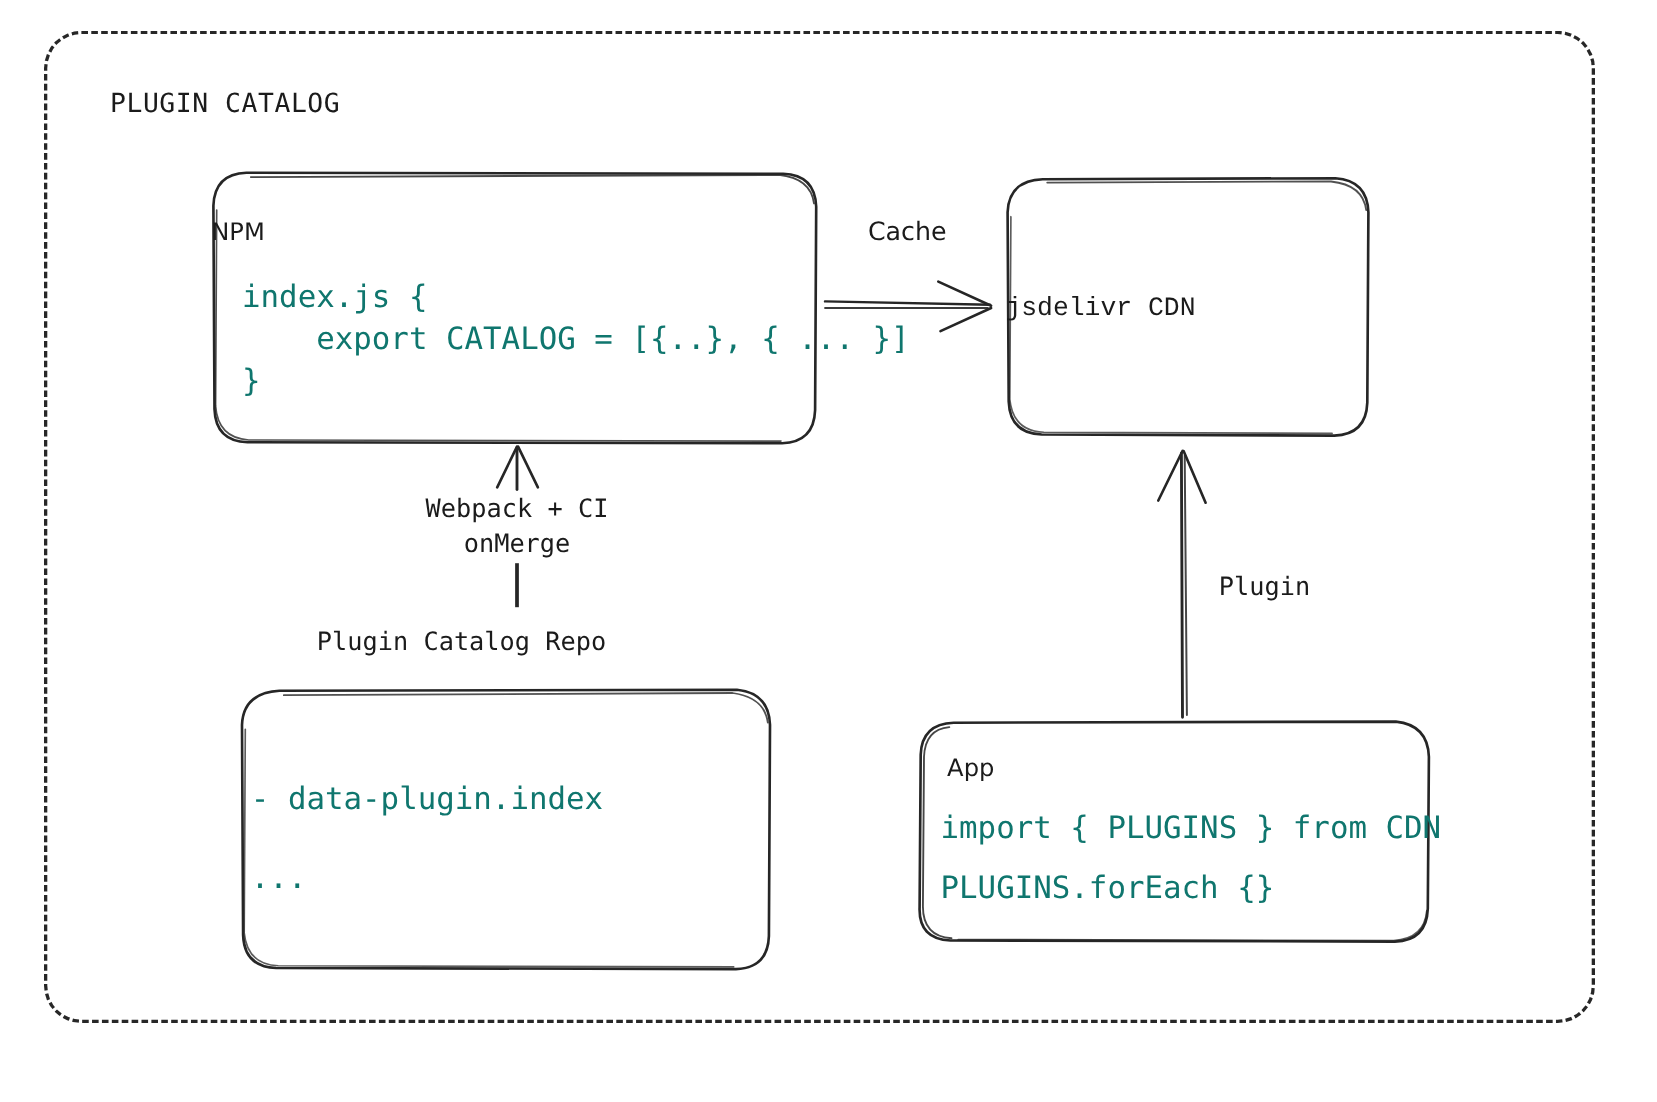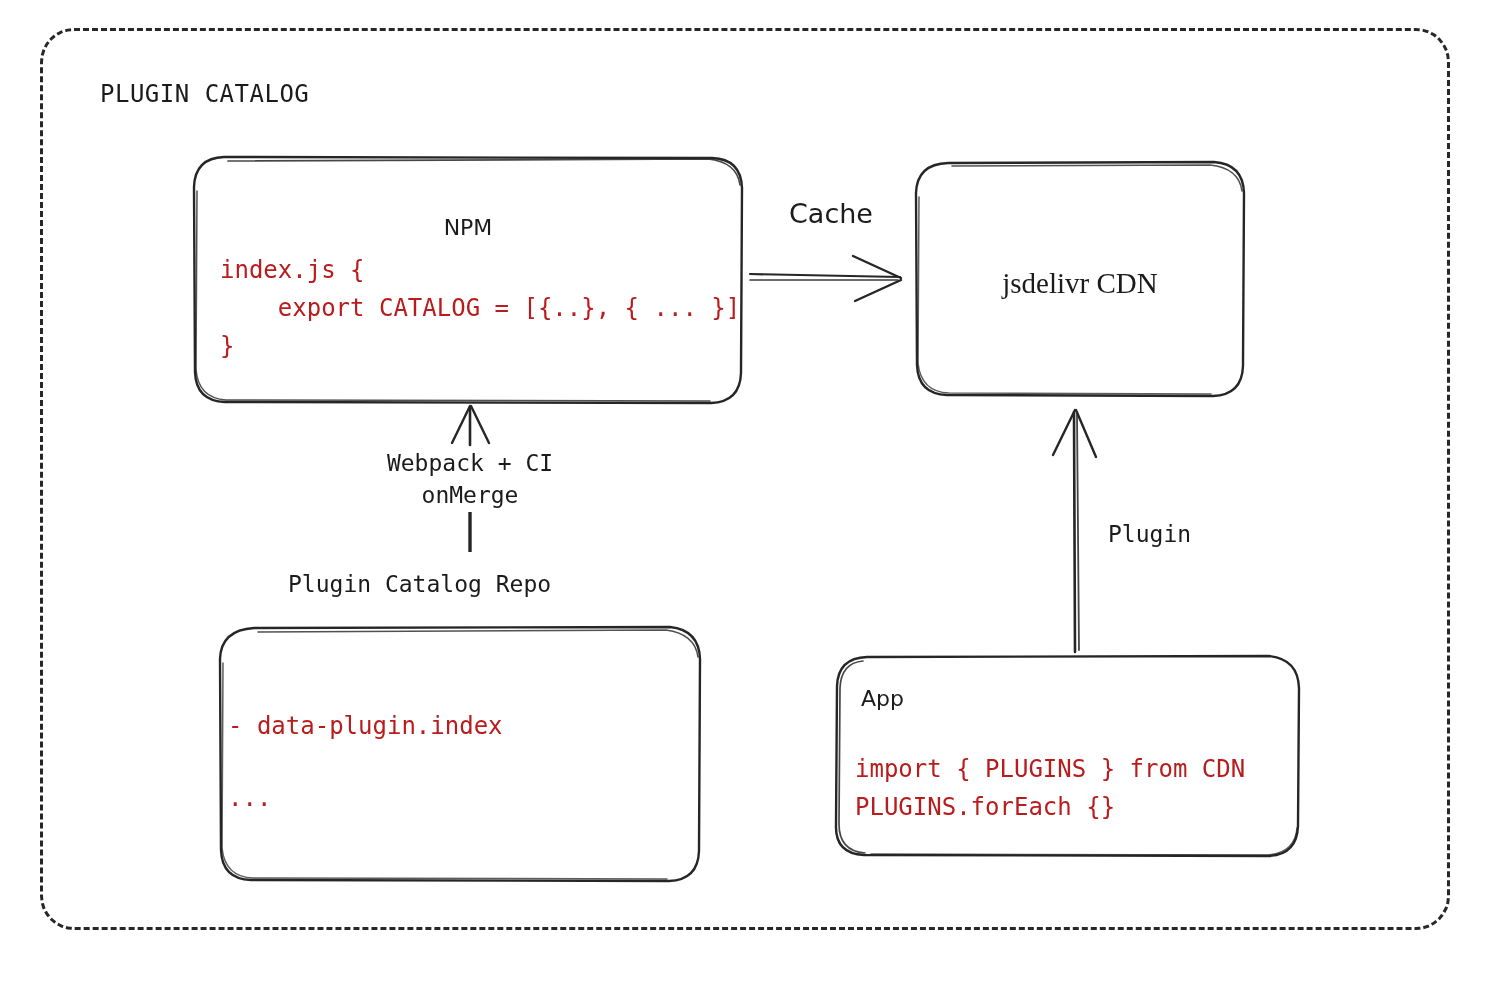--- a/index.html
+++ b/index.html
@@ -59,40 +59,40 @@
   .box-heading {
     position: absolute;
     font-family: "DejaVu Sans", sans-serif;
     font-size: 22px;
     color: #1b1b1b;
     white-space: pre;
   }
   .box-code {
     position: absolute;
     font-family: "DejaVu Sans Mono", monospace;
-    font-size: 24px;
+    font-size: 28px;
     line-height: 38px;
-    color: #b91c1c;
+    color: #0f766e;
     white-space: pre;
   }
 
   
   .label-mono {
     position: absolute;
     font-family: "DejaVu Sans Mono", monospace;
     font-size: 23px;
     line-height: 32px;
     color: #1b1b1b;
     white-space: pre;
     text-align: center;
   }
   .label-sans {
     position: absolute;
     font-family: "DejaVu Sans", sans-serif;
-    font-size: 27px;
+    font-size: 23px;
     color: #1b1b1b;
     white-space: pre;
   }
 
   
   .connectors {
     position: absolute;
     left: 0;
     top: 0;
     width: 1506px;
@@ -113,35 +113,35 @@
   <div class="outer-frame"></div>
   <div class="frame-title">PLUGIN CATALOG</div>
 
   <div class="sketch-box" style="left:192px; top:155px; width:552px; height:250px;">
     <svg width="552" height="250" viewBox="0 0 552 250">
       <path d="M32 2 L520 3 Q549 4 550 33 L549 218 Q548 247 519 248 L33 247 Q4 246 3 217 L2 32 Q3 3 32 2 Z" stroke="#262626" stroke-width="2.4" fill="#ffffff" stroke-linecap="round"></path>
       <path d="M36 6 L516 4 Q545 7 548 30" stroke="#262626" stroke-width="1.7" fill="none" stroke-linecap="round" opacity="0.85"></path>
       <path d="M5 36 L4 214 Q6 243 34 245 L518 246" stroke="#262626" stroke-width="1.5" fill="none" stroke-linecap="round" opacity="0.8"></path>
     </svg>
     <div class="box-content">
-      <div class="box-heading" style="left:0; top:60px; width:552px; text-align:center;">NPM</div>
+      <div class="box-heading" style="left:0; top:44px; width:552px; text-align:left;">NPM</div>
       <div class="box-code" style="left:28px; top:96px;">index.js {</div>
       <div class="box-code" style="left:28px; top:134px;">    export CATALOG = [{..}, { ... }]</div>
       <div class="box-code" style="left:28px; top:172px;">}</div>
     </div>
   </div>
 
   <div class="sketch-box" style="left:914px; top:160px; width:332px; height:238px;">
     <svg width="332" height="238" viewBox="0 0 332 238">
       <path d="M34 3 L300 2 Q329 4 330 33 L329 206 Q328 235 299 236 L33 235 Q4 234 3 205 L2 33 Q3 4 34 3 Z" stroke="#262626" stroke-width="2.4" fill="#ffffff" stroke-linecap="round"></path>
       <path d="M38 6 L296 5 Q325 8 328 31" stroke="#262626" stroke-width="1.6" fill="none" stroke-linecap="round" opacity="0.8"></path>
       <path d="M5 37 L4 203 Q7 232 35 233 L297 234" stroke="#262626" stroke-width="1.5" fill="none" stroke-linecap="round" opacity="0.75"></path>
     </svg>
     <div class="box-content">
-      <div class="box-heading" style="left:0; top:107px; width:332px; text-align:center; font-family:Liberation Serif, serif; font-size:29px;">jsdelivr CDN</div>
+      <div class="box-heading" style="left:0; top:107px; width:332px; text-align:left; font-family:Liberation Mono, monospace; font-size:24px;">jsdelivr CDN</div>
     </div>
   </div>
 
   <div class="label-mono" style="left:288px; top:568px;">Plugin Catalog Repo</div>
 
   <div class="sketch-box" style="left:218px; top:625px; width:484px; height:258px;">
     <svg width="484" height="258" viewBox="0 0 484 258">
       <path d="M36 3 L452 2 Q481 5 482 34 L481 226 Q480 255 451 256 L33 255 Q4 254 3 225 L2 34 Q3 5 36 3 Z" stroke="#262626" stroke-width="2.4" fill="#ffffff" stroke-linecap="round"></path>
       <path d="M40 7 L448 5 Q477 9 480 32" stroke="#262626" stroke-width="1.6" fill="none" stroke-linecap="round" opacity="0.8"></path>
       <path d="M5 38 L4 223 Q7 252 35 253 L449 254" stroke="#262626" stroke-width="1.5" fill="none" stroke-linecap="round" opacity="0.75"></path>
@@ -153,21 +153,21 @@
   </div>
 
   <div class="sketch-box" style="left:833px; top:654px; width:468px; height:204px;">
     <svg width="468" height="204" viewBox="0 0 468 204">
       <path d="M34 3 L436 2 Q465 5 466 34 L465 172 Q464 201 435 202 L31 201 Q2 200 3 171 L4 32 Q5 4 34 3 Z" stroke="#262626" stroke-width="2.4" fill="#ffffff" stroke-linecap="round"></path>
       <path d="M30 7 Q8 9 7 34 L6 170 Q6 197 32 199" stroke="#262626" stroke-width="1.7" fill="none" stroke-linecap="round" opacity="0.85"></path>
       <path d="M38 200 L434 201 Q462 199 464 174" stroke="#262626" stroke-width="1.4" fill="none" stroke-linecap="round" opacity="0.75"></path>
     </svg>
     <div class="box-content">
       <div class="box-heading" style="left:28px; top:32px;">App</div>
-      <div class="box-code" style="left:22px; top:96px;">import { PLUGINS } from CDN</div>
+      <div class="box-code" style="left:22px; top:80px;">import { PLUGINS } from CDN</div>
       <div class="box-code" style="left:22px; top:134px;">PLUGINS.forEach {}</div>
     </div>
   </div>
 
   <svg class="connectors" viewBox="0 0 1506 1002">
 
     <g>
       <path d="M750 274 L900 277" stroke-width="2.2" stroke-linecap="round"></path>
       <path d="M750 280 L898 280" stroke-width="1.6" stroke-linecap="round" opacity="0.9"></path>
       <path d="M853 256 L901 278" stroke-width="2.4" stroke-linecap="round"></path>

